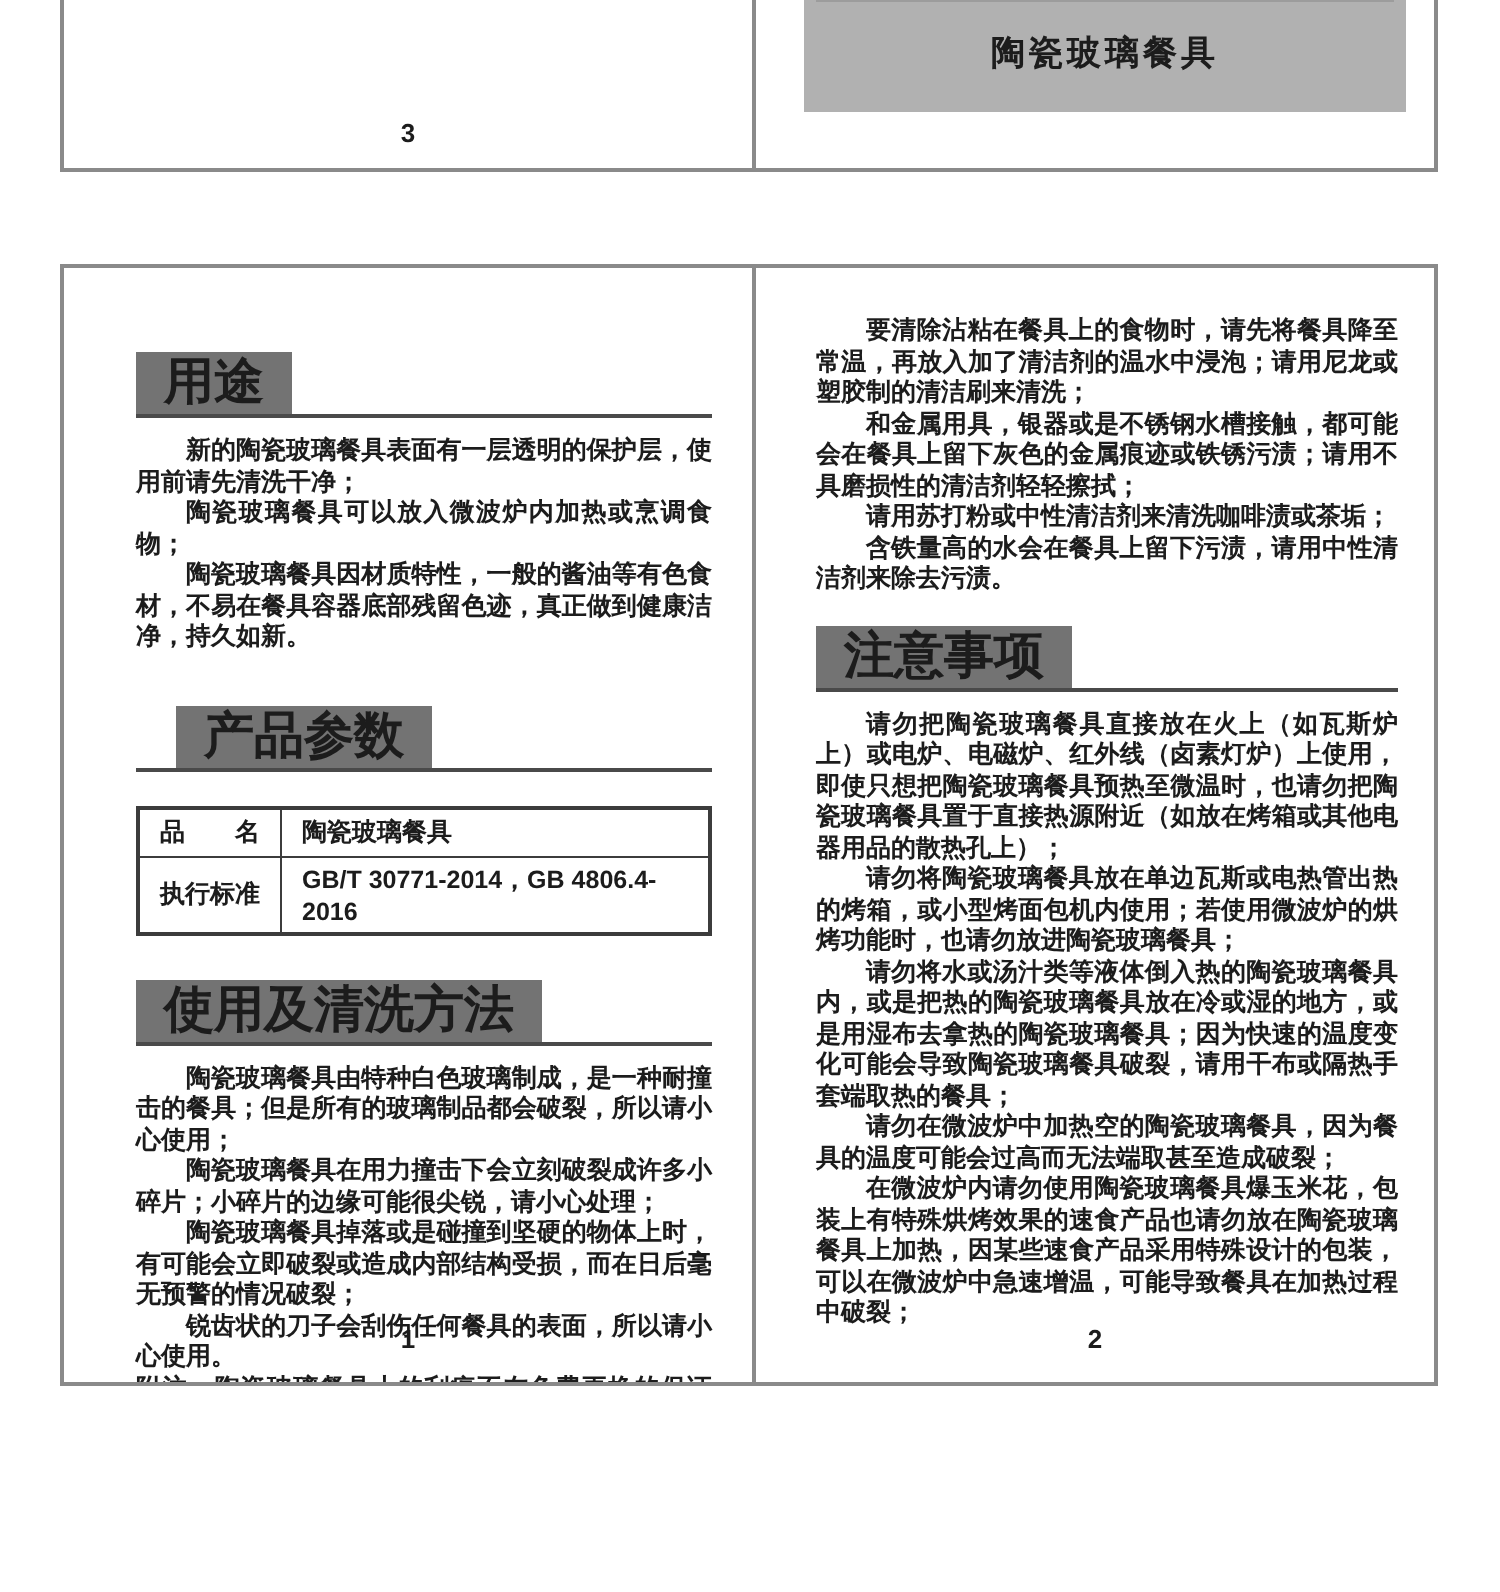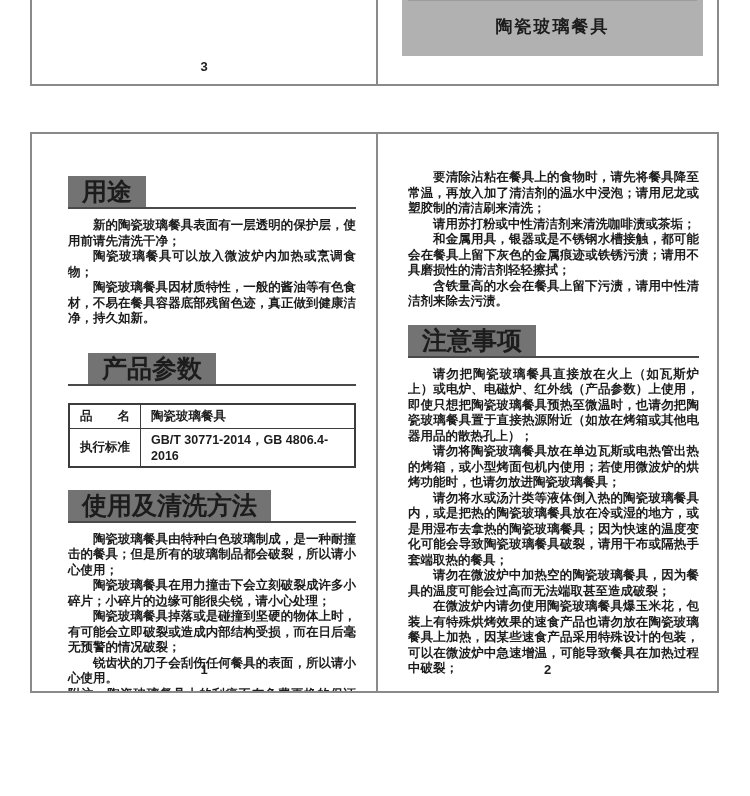--- a/index.html
+++ b/index.html
@@ -17,21 +17,21 @@
   .banner { position:absolute; left:24px; right:14px; top:0; height:60px;
     display:flex; align-items:center; justify-content:center; }
   .banner .strip { position:absolute; top:0; left:6px; right:6px; height:5px; }
   .banner .banner-title { font-size:17px; font-weight:700; letter-spacing:2px; }
 
   
   .spread-bottom { position:absolute; left:30px; top:132px; width:689px; height:561px;
     border:2px solid #8a8a8a; display:flex; }
   .spread-bottom .page { position:relative; overflow:hidden; }
   .page-1 { width:346px; border-right:2px solid #8a8a8a; padding:42px 20px 0 36px; }
-  .page-2 { flex:1; padding:36px 18px 0 30px; }
+  .page-2 { flex:1; padding:24px 18px 0 30px; }
 
   .sec { border-bottom:2px solid #4a4a4a; }
   .sec-title { display:inline-block; background:#737373; padding:3px 14px 4px 14px;
     font-size:25px; font-weight:700; line-height:24px; }
 
   p.body { font-size:12.5px; line-height:15.5px; font-weight:600; text-indent:2em;
     text-align:justify; }
   p.body.no-indent { text-indent:0; }
   .txtblock { margin-top:9px; }
   .sec.mt-params { margin-top:26px;padding-left:20px; }
@@ -105,30 +105,30 @@
         <p class="body no-indent">附注：陶瓷玻璃餐具上的刮痕不在免费更换的保证内。</p>
       </div>
 
       <div class="pagenum-bottom">1</div>
     </div>
 
     <div class="page page-2">
 
       <div>
         <p class="body">要清除沾粘在餐具上的食物时，请先将餐具降至常温，再放入加了清洁剂的温水中浸泡；请用尼龙或塑胶制的清洁刷来清洗；</p>
+        <p class="body">和金属用具，银器或是不锈钢水槽接触，都可能会在餐具上留下灰色的金属痕迹或铁锈污渍；请用不具磨损性的清洁剂轻轻擦拭；</p>
         <p class="body">请用苏打粉或中性清洁剂来清洗咖啡渍或茶垢；</p>
-        <p class="body">和金属用具，银器或是不锈钢水槽接触，都可能会在餐具上留下灰色的金属痕迹或铁锈污渍；请用不具磨损性的清洁剂轻轻擦拭；</p>
         <p class="body">含铁量高的水会在餐具上留下污渍，请用中性清洁剂来除去污渍。</p>
       </div>
 
       <div class="sec mt-notice">
         <span class="sec-title">注意事项</span>
       </div>
       <div class="txtblock">
-        <p class="body">请勿把陶瓷玻璃餐具直接放在火上（如瓦斯炉上）或电炉、电磁炉、红外线（产品参数）上使用，即使只想把陶瓷玻璃餐具预热至微温时，也请勿把陶瓷玻璃餐具置于直接热源附近（如放在烤箱或其他电器用品的散热孔上）；</p>
+        <p class="body">请勿把陶瓷玻璃餐具直接放在火上（如瓦斯炉上）或电炉、电磁炉、红外线（卤素灯炉）上使用，即使只想把陶瓷玻璃餐具预热至微温时，也请勿把陶瓷玻璃餐具置于直接热源附近（如放在烤箱或其他电器用品的散热孔上）；</p>
         <p class="body">请勿将陶瓷玻璃餐具放在单边瓦斯或电热管出热的烤箱，或小型烤面包机内使用；若使用微波炉的烘烤功能时，也请勿放进陶瓷玻璃餐具；</p>
         <p class="body">请勿将水或汤汁类等液体倒入热的陶瓷玻璃餐具内，或是把热的陶瓷玻璃餐具放在冷或湿的地方，或是用湿布去拿热的陶瓷玻璃餐具；因为快速的温度变化可能会导致陶瓷玻璃餐具破裂，请用干布或隔热手套端取热的餐具；</p>
         <p class="body">请勿在微波炉中加热空的陶瓷玻璃餐具，因为餐具的温度可能会过高而无法端取甚至造成破裂；</p>
         <p class="body">在微波炉内请勿使用陶瓷玻璃餐具爆玉米花，包装上有特殊烘烤效果的速食产品也请勿放在陶瓷玻璃餐具上加热，因某些速食产品采用特殊设计的包装，可以在微波炉中急速增温，可能导致餐具在加热过程中破裂；</p>
       </div>
 
       <div class="pagenum-bottom">2</div>
     </div>
 
   </section>

